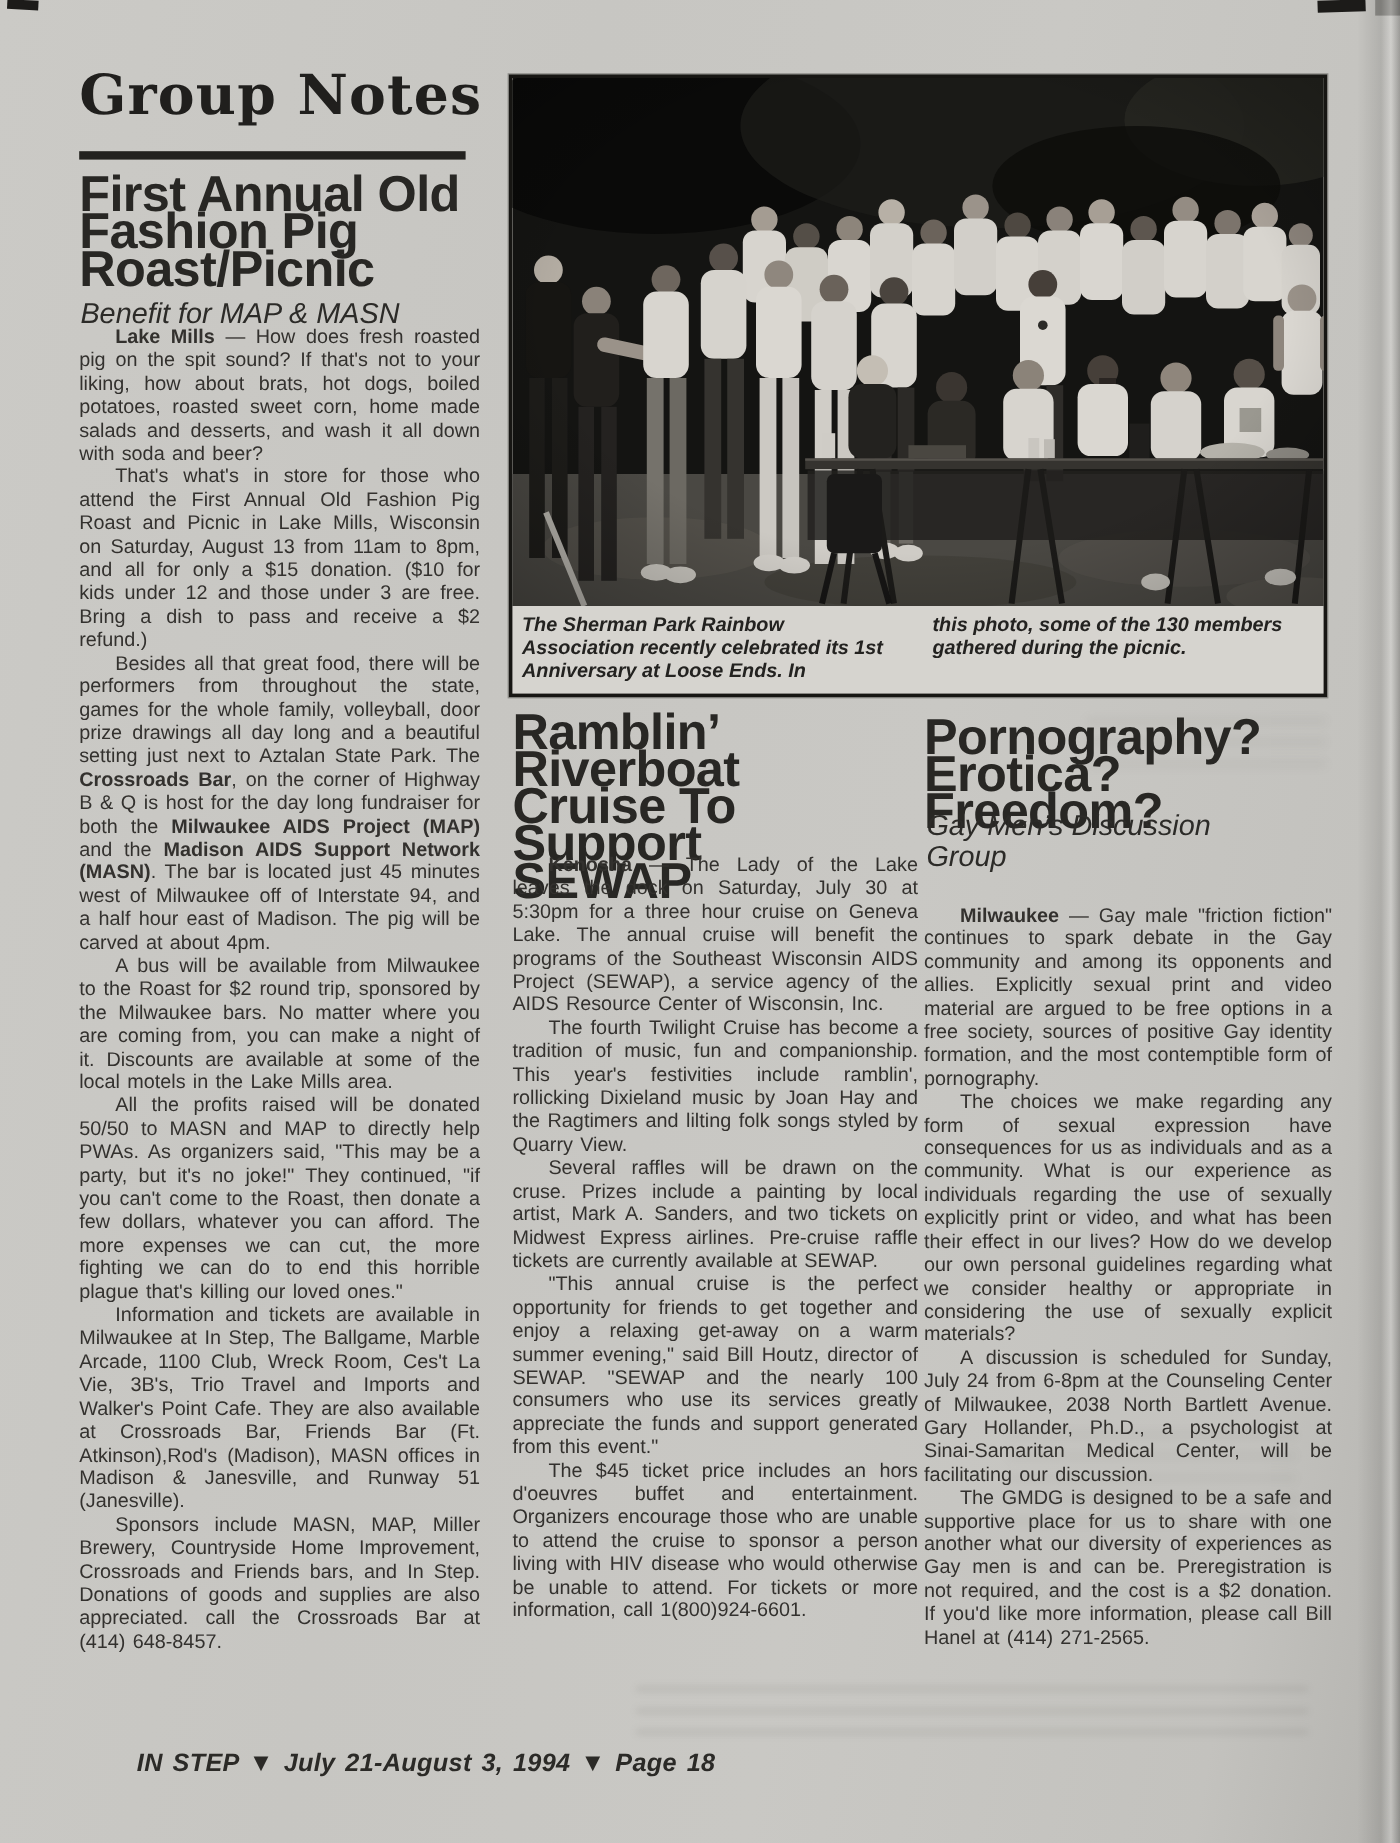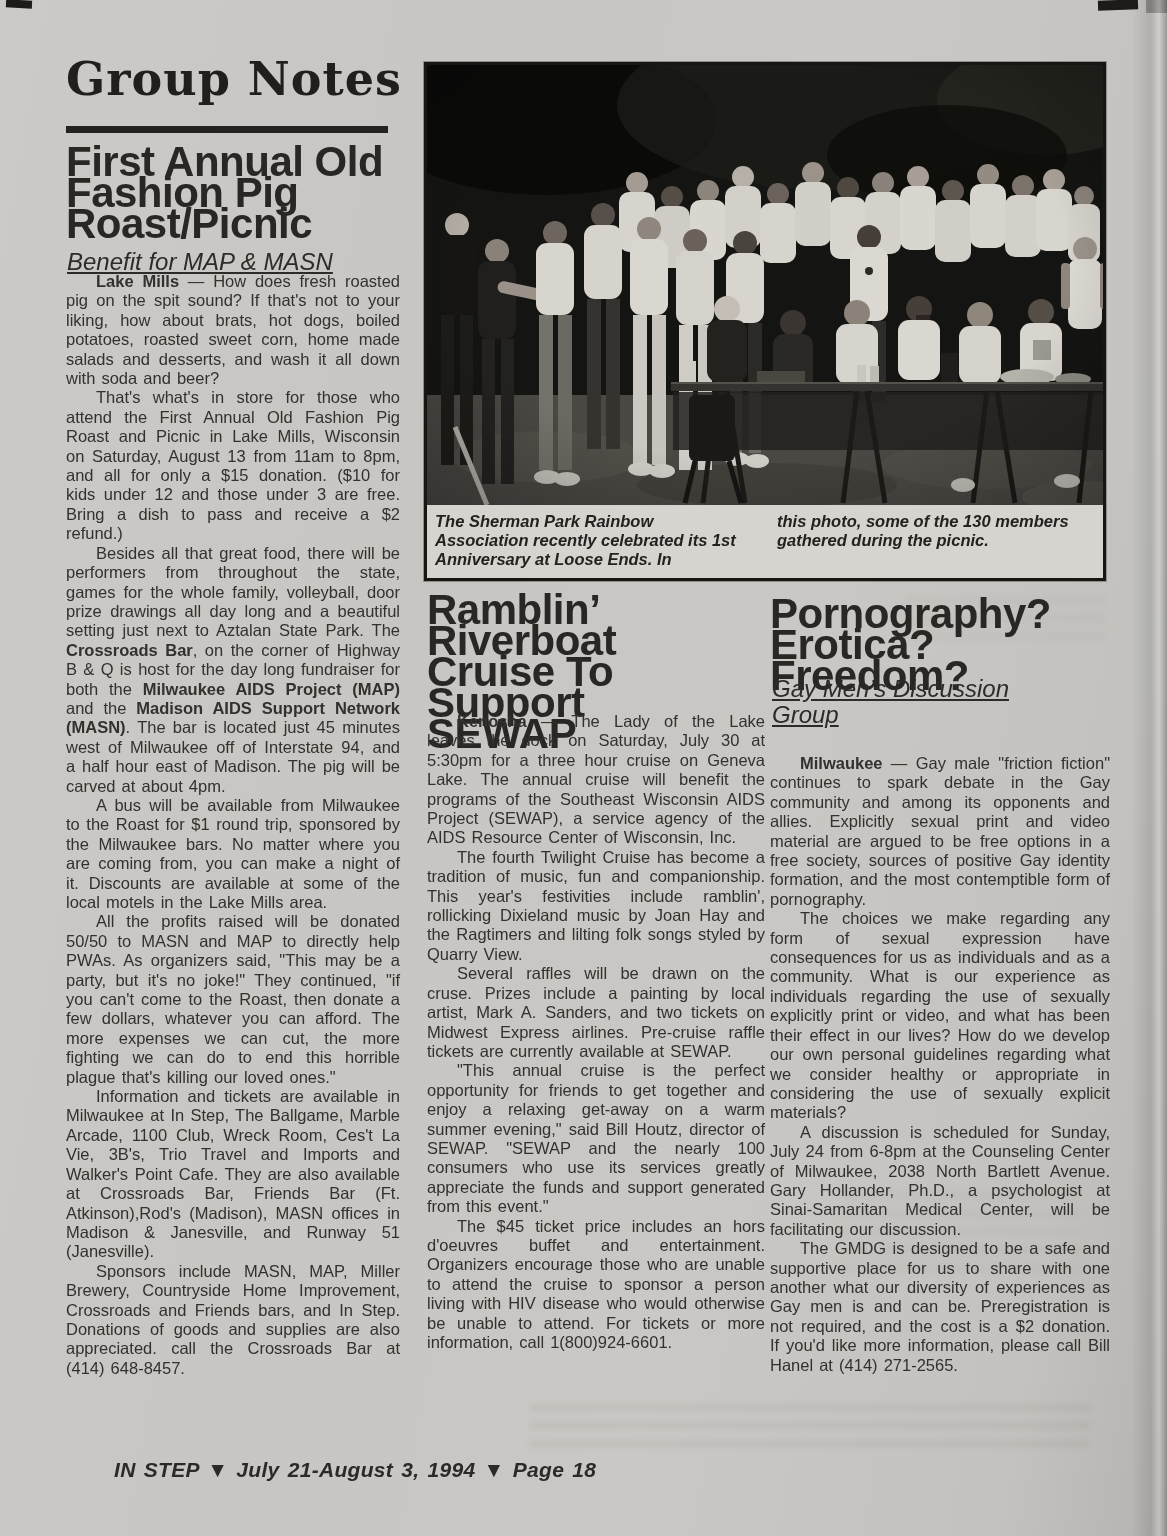--- a/index.html
+++ b/index.html
@@ -16,21 +16,21 @@
     font-family:"DejaVu Serif","Liberation Serif",serif;font-weight:bold;
     font-size:46px;letter-spacing:1px;color:#201f1d;white-space:nowrap;
   }
   .section-rule{position:absolute;left:66px;top:126px;width:322px;height:7px;background:#23221f;}
   .headline{
     position:absolute;font-weight:bold;font-size:42px;line-height:31px;
     letter-spacing:-0.5px;color:#282724;white-space:pre-line;
   }
   .subhead{
     position:absolute;font-style:italic;font-size:24px;line-height:26px;
-    color:#2c2b28;white-space:pre-line;letter-spacing:0;text-decoration:underline;
+    color:#2c2b28;white-space:pre-line;letter-spacing:0;
   }
   .body-col{position:absolute;}
   .article-p{
     margin:0;font-size:16.5px;line-height:19.4px;text-align:justify;
     text-indent:30px;color:#33312e;word-spacing:1.5px;
   }
   .article-p .b{font-weight:bold;}
   .photo-box{
     position:absolute;left:424px;top:62px;width:676px;
     border:3px solid #17161300;border-color:#171613;background:#d6d4cf;
@@ -69,21 +69,21 @@
   <div class="section-rule"></div>
 
   <div class="headline" style="left:66px;top:146px;width:334px;">First Annual Old
 Fashion Pig
 Roast/Picnic</div>
   <div class="subhead" style="left:67px;top:249px;width:334px;">Benefit for MAP &amp; MASN</div>
   <div class="body-col" style="left:66px;top:272px;width:334px;">
       <p class="article-p"><span class="b">Lake Mills</span><span> — How does fresh roasted pig on the spit sound? If that's not to your liking, how about brats, hot dogs, boiled potatoes, roasted sweet corn, home made salads and desserts, and wash it all down with soda and beer?</span></p>
       <p class="article-p"><span>That's what's in store for those who attend the First Annual Old Fashion Pig Roast and Picnic in Lake Mills, Wisconsin on Saturday, August 13 from 11am to 8pm, and all for only a $15 donation. ($10 for kids under 12 and those under 3 are free. Bring a dish to pass and receive a $2 refund.)</span></p>
       <p class="article-p"><span>Besides all that great food, there will be performers from throughout the state, games for the whole family, volleyball, door prize drawings all day long and a beautiful setting just next to Aztalan State Park. The </span><span class="b">Crossroads Bar</span><span>, on the corner of Highway B &amp; Q is host for the day long fundraiser for both the </span><span class="b">Milwaukee AIDS Project (MAP)</span><span> and the </span><span class="b">Madison AIDS Support Network (MASN)</span><span>. The bar is located just 45 minutes west of Milwaukee off of Interstate 94, and a half hour east of Madison. The pig will be carved at about 4pm.</span></p>
-      <p class="article-p"><span>A bus will be available from Milwaukee to the Roast for $1 round trip, sponsored by the Milwaukee bars. No matter where you are coming from, you can make a night of it. Discounts are available at some of the local motels in the Lake Mills area.</span></p>
+      <p class="article-p"><span>A bus will be available from Milwaukee to the Roast for $2 round trip, sponsored by the Milwaukee bars. No matter where you are coming from, you can make a night of it. Discounts are available at some of the local motels in the Lake Mills area.</span></p>
       <p class="article-p"><span>All the profits raised will be donated 50/50 to MASN and MAP to directly help PWAs. As organizers said, "This may be a party, but it's no joke!" They continued, "if you can't come to the Roast, then donate a few dollars, whatever you can afford. The more expenses we can cut, the more fighting we can do to end this horrible plague that's killing our loved ones."</span></p>
       <p class="article-p"><span>Information and tickets are available in Milwaukee at In Step, The Ballgame, Marble Arcade, 1100 Club, Wreck Room, Ces't La Vie, 3B's, Trio Travel and Imports and Walker's Point Cafe. They are also available at Crossroads Bar, Friends Bar (Ft. Atkinson),Rod's (Madison), MASN offices in Madison &amp; Janesville, and Runway 51 (Janesville).</span></p>
       <p class="article-p"><span>Sponsors include MASN, MAP, Miller Brewery, Countryside Home Improvement, Crossroads and Friends bars, and In Step. Donations of goods and supplies are also appreciated. call the Crossroads Bar at (414) 648-8457.</span></p>
     </div>
 
   <div class="photo-box">
     <svg class="photo-svg" viewBox="0 0 676 440" role="img" aria-label="Black-and-white photo of about 25 Sherman Park Rainbow Association members in white T-shirts gathered outdoors at night behind a picnic table">
 
       <rect x="0" y="0" width="676" height="440" fill="#141412"></rect>
       <ellipse cx="120" cy="55" rx="170" ry="75" fill="#0a0a09"></ellipse>

